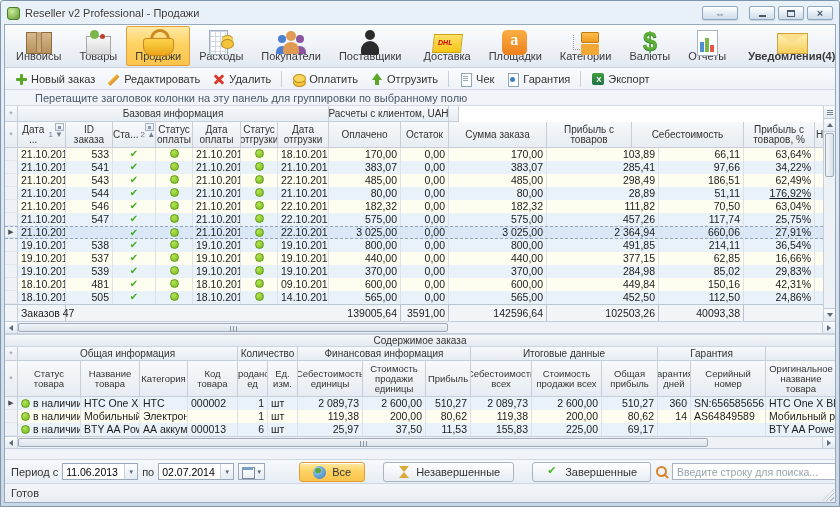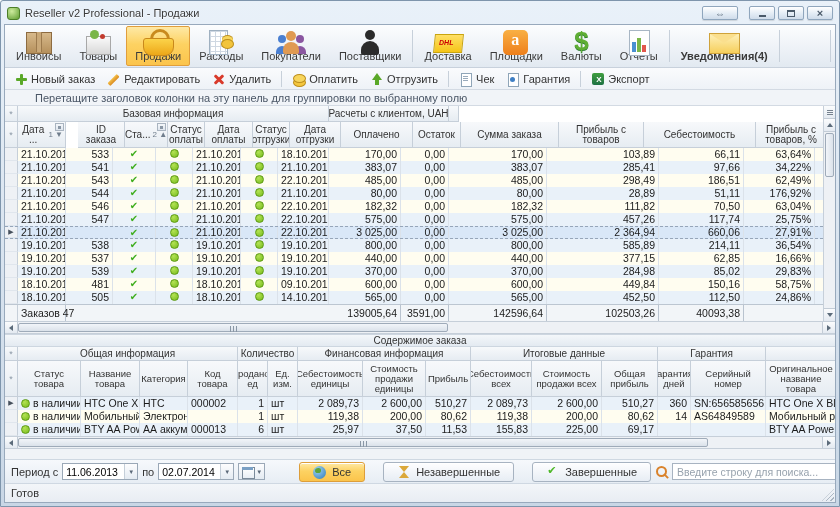--- a/index.html
+++ b/index.html
@@ -233,20 +233,24 @@
         <div class="tb-sep"></div>
         <div class="tb-item">
           <span class="ic ic-delivery"></span>
           <span class="lbl">Доставка</span>
         </div>
         <div class="tb-item">
           <span class="ic ic-markets"></span>
           <span class="lbl">Площадки</span>
         </div>
         <div class="tb-item">
+          <span class="ic ic-categories"></span>
+          <span class="lbl">Категории</span>
+        </div>
+        <div class="tb-item">
           <span class="ic ic-currency"></span>
           <span class="lbl">Валюты</span>
         </div>
         <div class="tb-item">
           <span class="ic ic-reports"></span>
           <span class="lbl">Отчеты</span>
         </div>
         <div class="tb-sep"></div>
         <div class="tb-item">
           <span class="ic ic-notifications"></span>
@@ -304,21 +308,21 @@
             <div class="g-band" style="width: 120px;">Расчеты с клиентом, UAH</div>
             <div class="g-band" style="width: 10px;"></div>
           </div>
           <div class="g-head-row">
             <div class="g-ind">*</div>
             <div class="g-h" style="width: 48px;">
               <span class="g-h-t">Дата ...</span>
               <span class="g-sort">1 ▼</span>
               <span class="g-filter"></span>
             </div>
-            <div class="g-h" style="width: 47px; margin-left: 12px;">
+            <div class="g-h" style="width: 47px;">
               <span class="g-h-t">ID заказа</span>
             </div>
             <div class="g-h" style="width: 43px;">
               <span class="g-h-t">Ста...</span>
               <span class="g-sort">2 ▲</span>
               <span class="g-filter"></span>
             </div>
             <div class="g-h" style="width: 37px;">
               <span class="g-h-t">Статус оплаты</span>
             </div>
@@ -435,21 +439,21 @@
             <div class="g-c" style="width: 48px;">21.10.2013</div>
             <div class="g-c" style="width: 37px;">
               <span class="g-dot"></span>
             </div>
             <div class="g-c" style="width: 51px;">21.10.2013</div>
             <div class="g-c num" style="width: 72px;">80,00</div>
             <div class="g-c num" style="width: 48px;">0,00</div>
             <div class="g-c num" style="width: 98px;">80,00</div>
             <div class="g-c num" style="width: 112px;">28,89</div>
             <div class="g-c num" style="width: 85px;">51,11</div>
-            <div class="g-c num" style="width: 71px;">176,92%</div>
+            <div class="g-c num" style="width: 71px; text-decoration: underline;">176,92%</div>
             <div class="g-c" style="width: 10px;"></div>
           </div>
           <div class="g-row">
             <div class="g-ind"></div>
             <div class="g-c" style="width: 48px;">21.10.2013</div>
             <div class="g-c num" style="width: 47px;">546</div>
             <div class="g-c" style="width: 43px;">
               <span class="g-check">✔</span>
             </div>
             <div class="g-c" style="width: 37px;">
@@ -527,21 +531,21 @@
               <span class="g-dot"></span>
             </div>
             <div class="g-c" style="width: 48px;">19.10.2013</div>
             <div class="g-c" style="width: 37px;">
               <span class="g-dot"></span>
             </div>
             <div class="g-c" style="width: 51px;">19.10.2013</div>
             <div class="g-c num" style="width: 72px;">800,00</div>
             <div class="g-c num" style="width: 48px;">0,00</div>
             <div class="g-c num" style="width: 98px;">800,00</div>
-            <div class="g-c num" style="width: 112px;">585,89</div>
+            <div class="g-c num" style="width: 112px;">491,85</div>
             <div class="g-c num" style="width: 85px;">214,11</div>
             <div class="g-c num" style="width: 71px;">36,54%</div>
             <div class="g-c" style="width: 10px;"></div>
           </div>
           <div class="g-row">
             <div class="g-ind"></div>
             <div class="g-c" style="width: 48px;">19.10.2013</div>
             <div class="g-c num" style="width: 47px;">537</div>
             <div class="g-c" style="width: 43px;">
               <span class="g-check">✔</span>
@@ -598,21 +602,21 @@
             <div class="g-c" style="width: 48px;">18.10.2013</div>
             <div class="g-c" style="width: 37px;">
               <span class="g-dot"></span>
             </div>
             <div class="g-c" style="width: 51px;">09.10.2013</div>
             <div class="g-c num" style="width: 72px;">600,00</div>
             <div class="g-c num" style="width: 48px;">0,00</div>
             <div class="g-c num" style="width: 98px;">600,00</div>
             <div class="g-c num" style="width: 112px;">449,84</div>
             <div class="g-c num" style="width: 85px;">150,16</div>
-            <div class="g-c num" style="width: 71px;">58,75%</div>
+            <div class="g-c num" style="width: 71px;">42,31%</div>
             <div class="g-c" style="width: 10px;"></div>
           </div>
           <div class="g-row alt">
             <div class="g-ind"></div>
             <div class="g-c" style="width: 48px;">18.10.2013</div>
             <div class="g-c num" style="width: 47px;">505</div>
             <div class="g-c" style="width: 43px;">
               <span class="g-check">✔</span>
             </div>
             <div class="g-c" style="width: 37px;">

